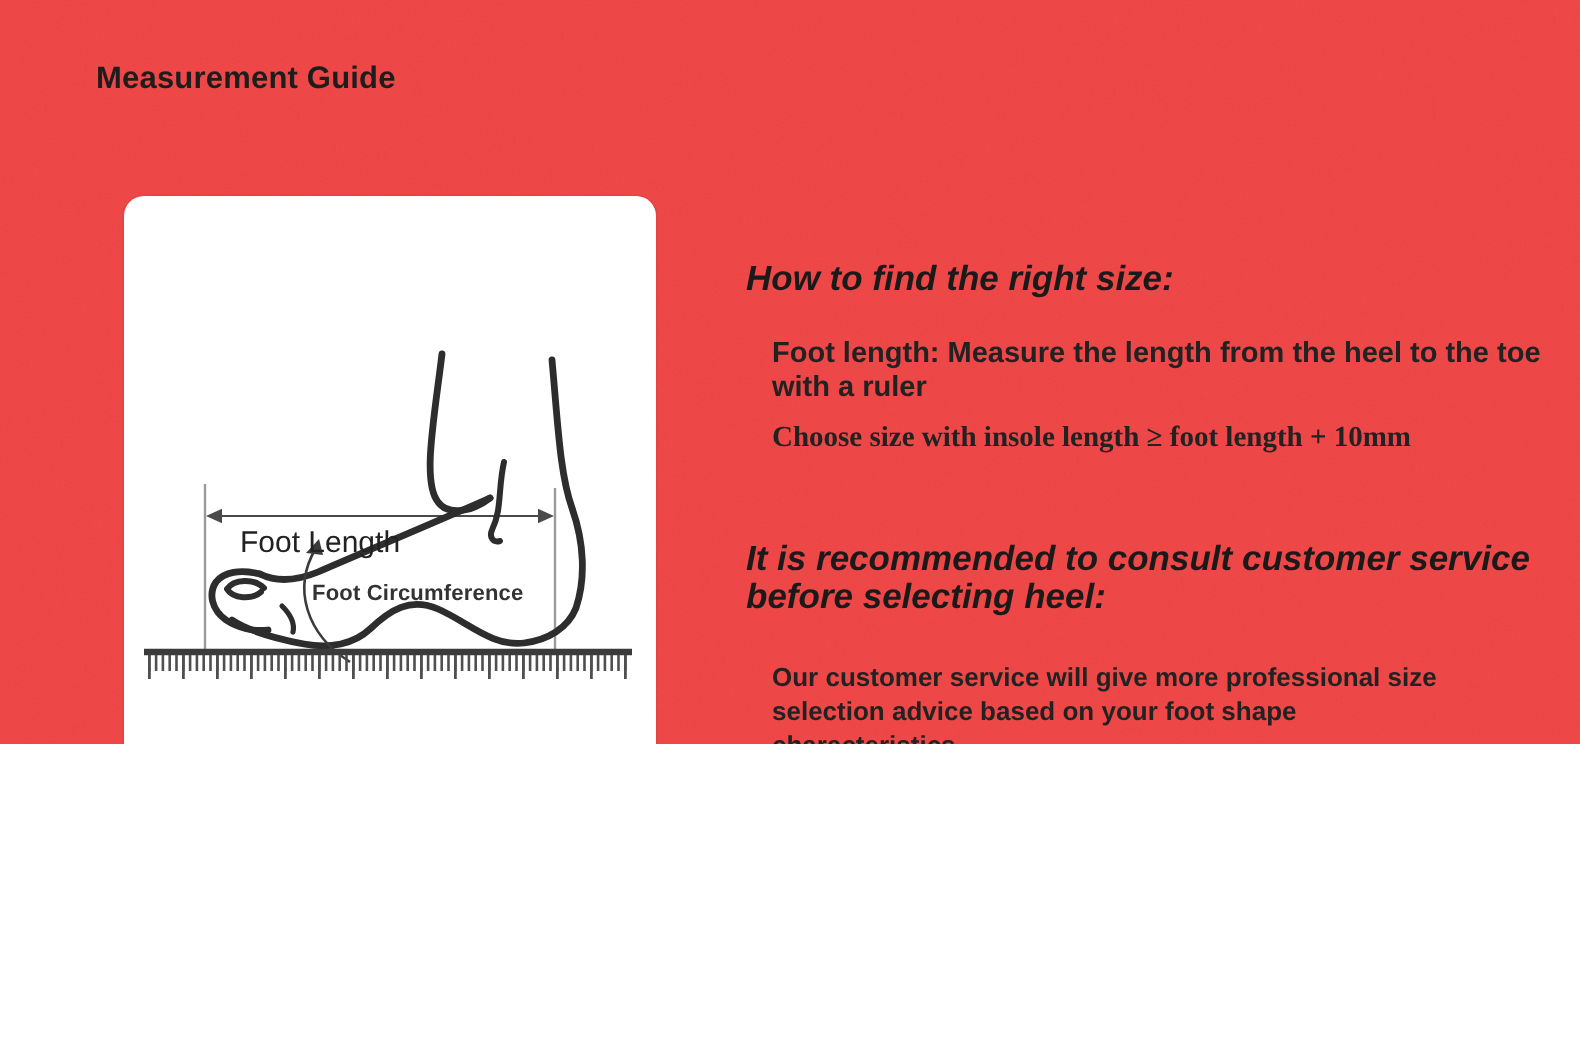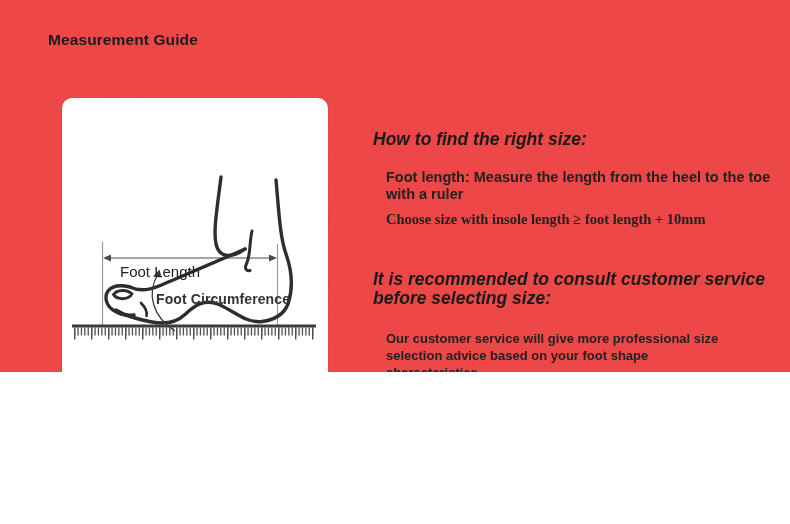--- a/index.html
+++ b/index.html
@@ -45,21 +45,21 @@
     text-align: center;
     font-size: 15px;
     font-weight: 400;
     color: #222222;
     margin-top: 28px;
   }
   .foot-circ-label {
     position: absolute;
     left: 94px;
     top: 193px;
-    font-size: 14px;
+    font-size: 11px;
     font-weight: 700;
     color: #333333;
     letter-spacing: 0.1px;
     white-space: nowrap;
   }
   .content-col {
     position: absolute;
     left: 373px;
     top: 0;
     width: 412px;
@@ -148,17 +148,17 @@
       </g>
     </svg>
     <div class="foot-length-label">Foot Length</div>
     <div class="foot-circ-label">Foot Circumference</div>
   </div>
 
   <div class="content-col">
     <div class="content-heading heading-1">How to find the right size:</div>
     <div class="content-para para-1">Foot length: Measure the length from the heel to the toe with a ruler</div>
     <div class="content-para para-2">Choose size with insole length ≥ foot length + 10mm</div>
-    <div class="content-heading heading-2">It is recommended to consult customer service before selecting size:</div>
+    <div class="content-heading heading-2">It is recommended to consult customer service before selecting heel:</div>
     <div class="content-para para-3">Our customer service will give more professional size selection advice based on your foot shape characteristics</div>
   </div>
 
 </div>
 
 </body></html>

